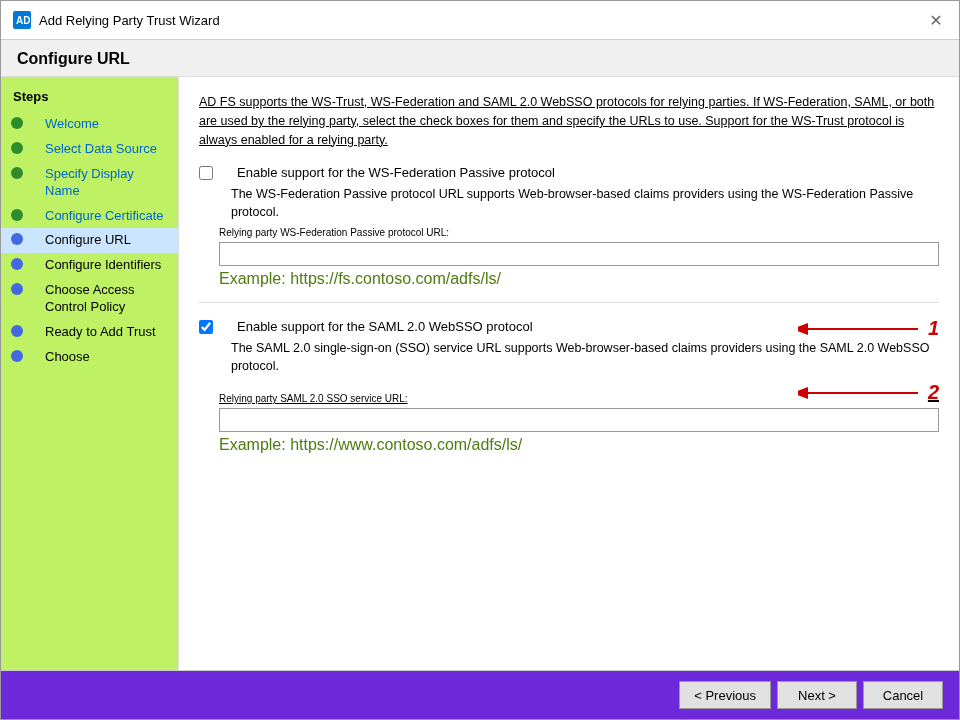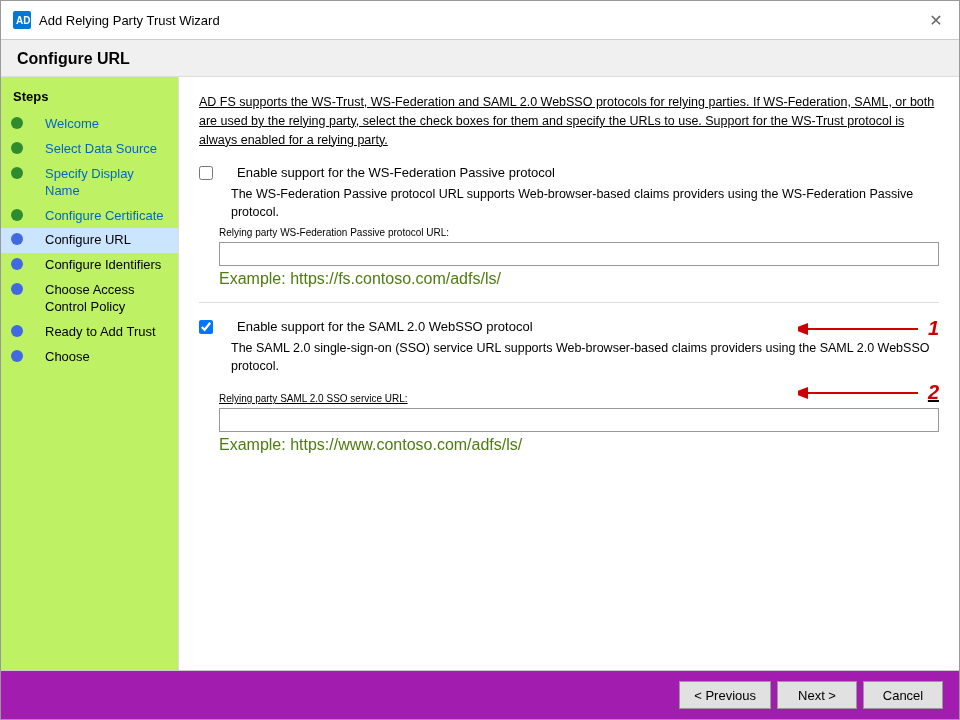--- a/index.html
+++ b/index.html
@@ -162,21 +162,21 @@
       margin-top: 4px;
     }
     .divider-line {
       border: none;
       border-top: 1px solid #ddd;
       margin: 14px 0;
     }
     
     .footer {
       border-top: 1px solid #ccc;
-      background: #a21caf;
+      background: #6d28d9;
       padding: 10px 16px;
       display: flex;
       justify-content: flex-end;
       gap: 6px;
       align-items: center;
     }
     .footer-btn {
       min-width: 80px;
       height: 28px;
       padding: 0 14px;

